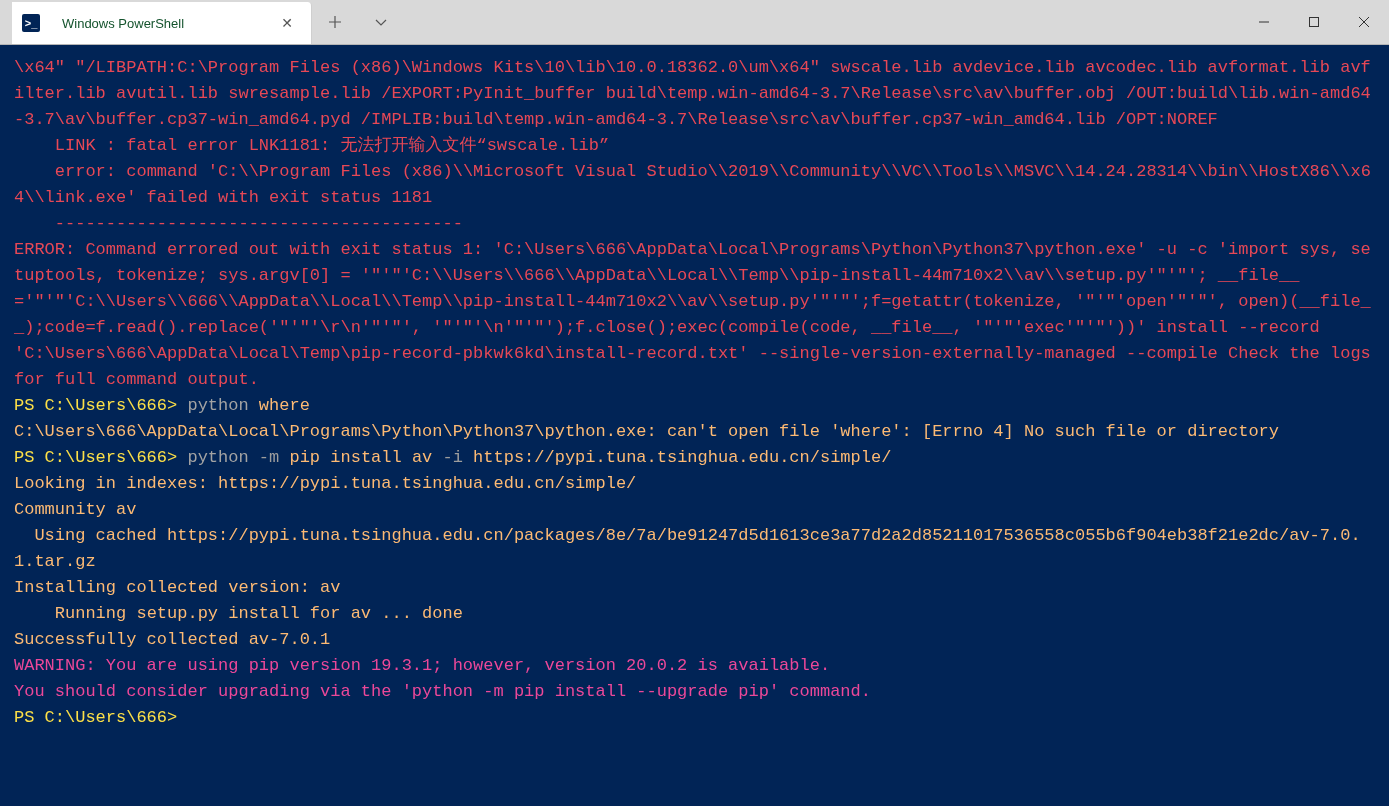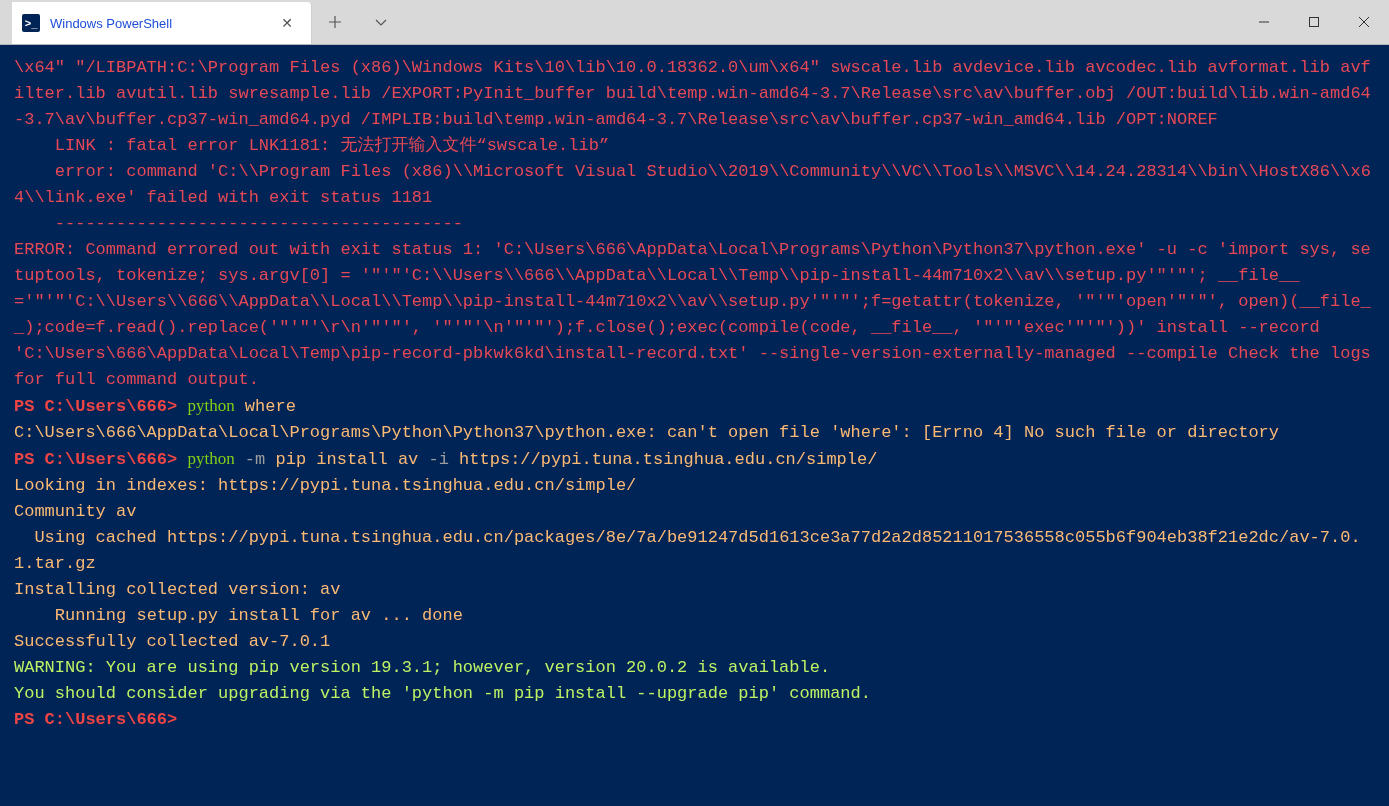--- a/index.html
+++ b/index.html
@@ -37,22 +37,23 @@
     display: inline-flex;
     align-items: center;
     justify-content: center;
     color: #fff;
     font-size: 11px;
     font-weight: bold;
     border-radius: 2px;
   }
   .tab-title {
     font-size: 13px;
-    color: #1d4ed8;
+    color: #14532d;
     flex: 1;
+    margin-left: 12px;
   }
   .tab-close {
     font-size: 14px;
     color: #555;
     padding: 4px;
     cursor: pointer;
   }
   .titlebar-btn {
     width: 46px;
     display: flex;
@@ -84,24 +85,24 @@
     font-family: Consolas, "Courier New", monospace;
     font-size: 17px;
     line-height: 26px;
     color: #cccccc;
     white-space: pre-wrap;
     word-break: break-all;
     overflow: hidden;
   }
   .c-red   { color: #e74856; }
   .c-white { color: #fdba74; }
-  .c-ylw2  { color: #bef264; }
+  .c-ylw2  { color: #ec4899; }
   .c-gray  { color: #9d9d9d; }
-  .prompt  { color: #ef4444; font-weight: bold; }
-  .kw      { color: #84cc16; font-family: Liberation Serif, serif; }
+  .prompt  { color: #fde047; }
+  .kw      { color: #a3a3a3; }
 </style>
 </head>
 <body>
 
 <div class="titlebar">
   <div class="tab">
     <span class="ps-icon">&gt;_</span>
     <span class="tab-title">Windows PowerShell</span>
     <span class="tab-close">✕</span>
   </div>

